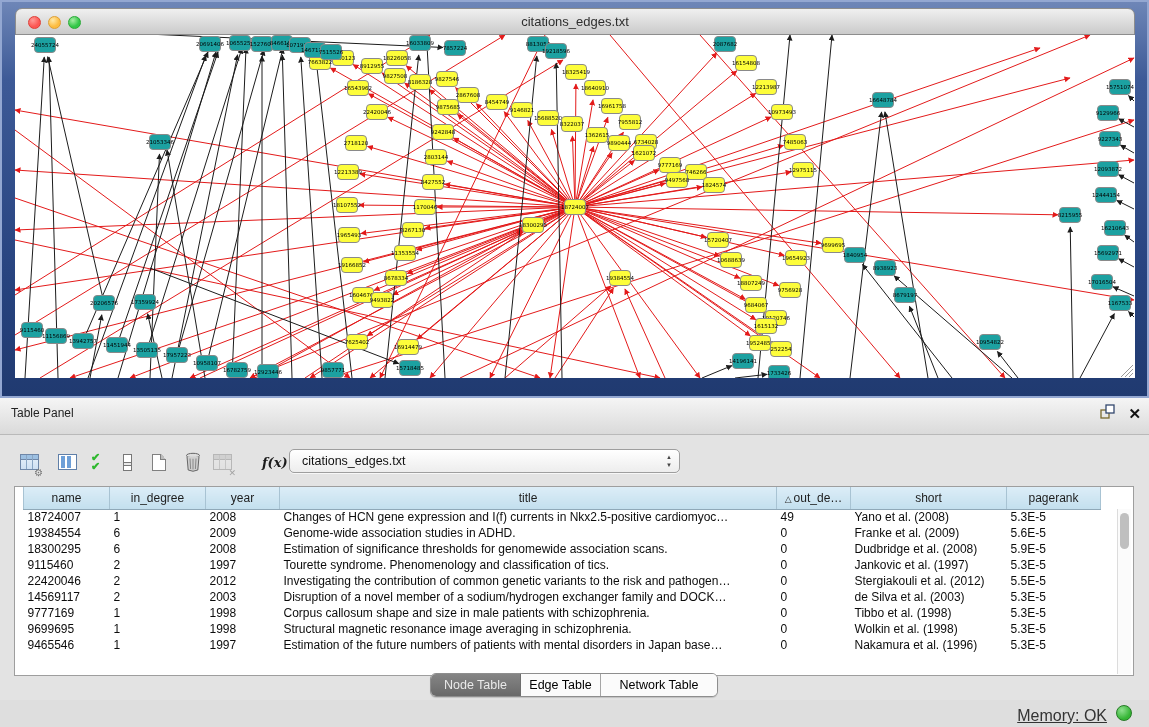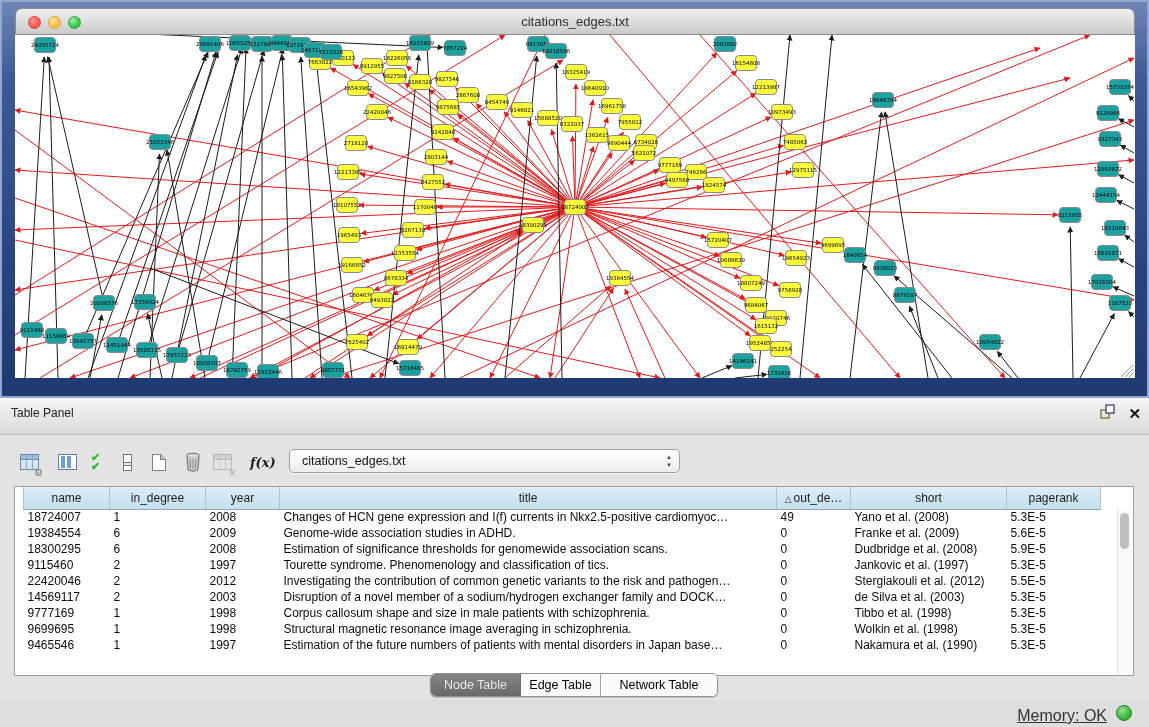--- a/index.html
+++ b/index.html
@@ -40,21 +40,21 @@
   .ic-table::after { content:""; position:absolute; left:5px; top:0; bottom:0; width:1px; background:#8aa6c4; box-shadow:6px 0 0 #8aa6c4; }
   .gear { position:absolute; right:-4px; bottom:-4px; font-size:10px; color:#777; }
   .ic-cols { position:relative; width:19px; height:16px; border:1px solid #5f7fa8; background:#fff; }
   .ic-cols::before { content:""; position:absolute; left:2px; top:1px; bottom:1px; width:4px; background:#6d9fd8; box-shadow:6px 0 0 #6d9fd8; }
   .ic-checks { color:#2db82d; font-size:11px; font-weight:bold; line-height:9px; text-align:center; }
   .ic-rows { width:9px; height:17px; border:1px solid #777; background:#fff; position:relative; }
   .ic-rows::before { content:""; position:absolute; left:0; right:0; top:7px; height:2px; background:#e8e8e8; border-top:1px solid #777; border-bottom:1px solid #777; }
   .ic-doc { position:relative; width:14px; height:17px; border:1px solid #808080; background:#fff; }
   .ic-doc::before { content:""; position:absolute; right:-1px; top:-1px; width:5px; height:5px;
     background:linear-gradient(225deg,#e3e3e3 50%,#bdbdbd 50%); border-left:1px solid #808080; border-bottom:1px solid #808080; }
-  .ic-fx { font-family:"DejaVu Serif",serif; font-style:italic; font-size:13px; font-weight:bold; color:#1a1a1a; }
+  .ic-fx { font-family:"DejaVu Serif",serif; font-style:italic; font-size:13px; font-weight:bold; color:#1a1a1a;margin-left:12px; }
   .disabled-ic { opacity:.45; }
   .del-x { position:absolute; right:-4px; bottom:-4px; font-size:9px; color:#555; }
 
   .dropdown { position:absolute; left:289px; top:9px; width:391px; height:24px;
     border:1px solid #9e9e9e; border-radius:5px; background:linear-gradient(#ffffff,#ededed);
     font-size:12.5px; color:#111; line-height:22px; padding-left:12px;
     box-shadow:0 1px 0 rgba(255,255,255,.7); }
   .stepper { position:absolute; right:7px; top:3px; font-size:6px; color:#444; line-height:8px; text-align:center; }
 
   .table-box { position:absolute; left:14px; top:486px; width:1120px; height:190px;
@@ -837,21 +837,21 @@
             <td>0</td>
             <td>Wolkin et al. (1998)</td>
             <td>5.3E-5</td>
           </tr>
           <tr>
             <td>9465546</td>
             <td>1</td>
             <td>1997</td>
             <td>Estimation of the future numbers of patients with mental disorders in Japan base…</td>
             <td>0</td>
-            <td>Nakamura et al. (1990)</td>
+            <td>Nakamura et al. (1996)</td>
             <td>5.3E-5</td>
           </tr>
         </tbody>
     </table>
     <div class="vscroll">
       <div class="vthumb"></div>
     </div>
   </div>
 
   <div class="tabs" id="tabs">

